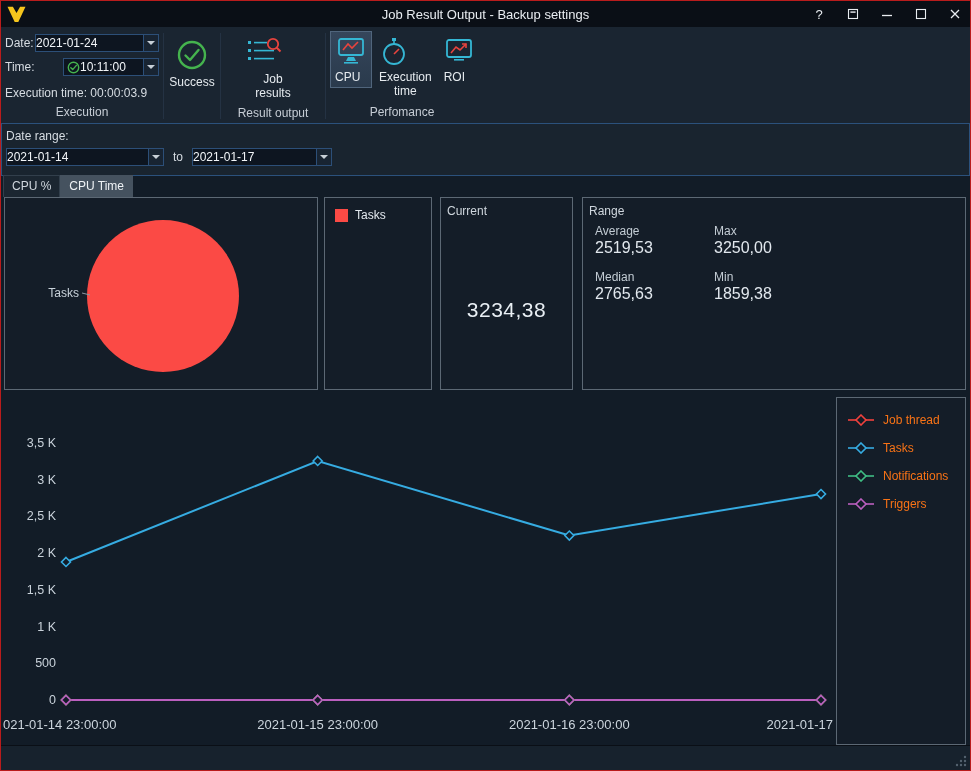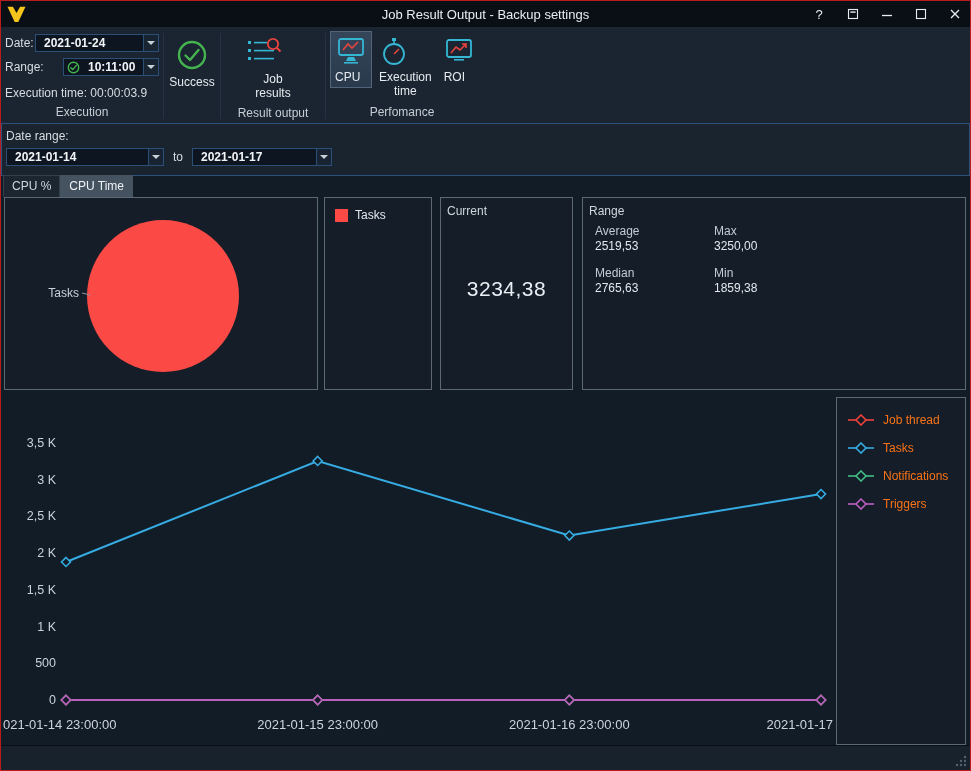--- a/index.html
+++ b/index.html
@@ -18,21 +18,21 @@
   .ribbon{position:absolute;top:26px;left:0;right:0;height:96px;background:#1a2531;display:flex;align-items:stretch;padding-top:4px;}
   .rgroup{display:flex;flex-direction:column;}
   .vsep{width:1px;background:#243243;margin:2px 0 4px 0;}
   .gcaption{margin-top:auto;text-align:center;font-size:12px;color:#c6cdd5;padding:2px 0 4px 0;}
   .exec{width:162px;padding:3px 4px 0 4px;}
   .field-row{display:flex;align-items:center;justify-content:space-between;width:154px;height:18px;margin-bottom:6px;}
   .flabel{font-size:12px;color:#d6dce2;}
   .dropdown{display:flex;align-items:center;height:18px;background:#0d1520;border:1px solid #2c4f78;cursor:default;}
   .dd-date{width:124px;}
   .dd-time{width:96px;}
-  .dval{flex:1;font-size:12px;color:#f2f5f8;padding-left:8px;white-space:nowrap;overflow:hidden;font-weight:bold;}
+  .dval{flex:1;font-size:12px;color:#f2f5f8;padding-left:0;white-space:nowrap;overflow:hidden;}
   .darrow{width:15px;align-self:stretch;border-left:1px solid #2c4f78;background:#182432;display:flex;align-items:center;justify-content:center;}
   .darrow::after{content:"";border-left:4px solid transparent;border-right:4px solid transparent;border-top:4px solid #c7cfd7;}
   .timecheck{margin-left:3px;flex:0 0 auto;display:flex;}
   .exec-time{font-size:12px;color:#d6dce2;margin-top:4px;white-space:nowrap;}
   .success-g{width:56px;align-items:center;padding-top:8px;}
   .btn-label{font-size:12px;color:#e6ebef;text-align:center;line-height:1.15;margin-top:5px;}
   .rg-btns{width:104px;align-items:center;}
   .rbtn{display:flex;flex-direction:column;align-items:flex-start;padding:4px 4px 2px 4px;border:1px solid transparent;cursor:default;}
   .rbtn .btn-label{max-width:58px;}
   .perf{width:152px;}
@@ -56,24 +56,24 @@
   .top-panels{position:absolute;top:196px;left:0;right:0;height:196px;display:flex;padding-left:3px;}
   .panel{background:#141d28;border:1px solid #5c6874;height:193px;position:relative;}
   .pie-panel{width:314px;margin-right:6px;}
   .legend-panel{width:108px;margin-right:8px;padding:10px;}
   .current-panel{width:133px;margin-right:9px;}
   .range-panel{flex:1;margin-right:4px;}
   .panel-title{position:absolute;left:6px;top:6px;font-size:12px;color:#cfd6dd;}
   .pl-item{display:flex;align-items:center;gap:7px;}
   .swatch{width:13px;height:13px;display:inline-block;}
   .pl-label{font-size:12px;color:#e2e8ee;}
-  .current-value{position:absolute;left:0;right:0;top:79px;text-align:center;font-size:21px;color:#e9eff4;letter-spacing:0.5px;}
+  .current-value{position:absolute;left:0;right:0;top:100px;text-align:center;font-size:21px;color:#e9eff4;letter-spacing:0.5px;}
   .stats-grid{position:absolute;left:12px;top:26px;display:grid;grid-template-columns:119px 140px;row-gap:13px;}
   .stat-label{font-size:12px;color:#c3ccd4;}
-  .stat-value{font-size:12px;color:#e2e8ee;margin-top:1px;}
+  .stat-value{font-size:16px;color:#e2e8ee;margin-top:1px;}
 
   
   .chart-row{position:absolute;top:396px;left:0;right:0;height:349px;}
   #line-chart-svg{position:absolute;left:0;top:0;}
   .ytick{font-size:12.5px;fill:#c9d2da;font-family:"Liberation Sans","DejaVu Sans",sans-serif;}
   .xtick{font-size:13px;fill:#ccd5dd;font-family:"Liberation Sans","DejaVu Sans",sans-serif;}
   .pie-text{font-size:12px;fill:#c9d2da;font-family:"Liberation Sans","DejaVu Sans",sans-serif;}
   .chart-legend{position:absolute;right:4px;top:0;width:130px;height:348px;background:#141d28;border:1px solid #5c6874;padding:8px 0 0 10px;}
   .cl-item{display:flex;align-items:center;gap:8px;height:28px;font-size:12px;color:#f97316;}
 
@@ -123,21 +123,21 @@
 
     <div class="rgroup exec">
       <div class="field-row">
         <span class="flabel">Date:</span>
         <div class="dropdown dd-date">
           <span class="dval">2021-01-24</span>
           <span class="darrow"></span>
         </div>
       </div>
       <div class="field-row">
-        <span class="flabel">Range:</span>
+        <span class="flabel">Time:</span>
         <div class="dropdown dd-time">
           <span class="timecheck">
             <svg width="13" height="13" viewBox="0 0 13 13">
               <circle cx="6.5" cy="6.5" r="5.2" fill="none" stroke="#45b34e" stroke-width="1.4"></circle>
               <path d="M3.8 6.7 L5.7 8.6 L9.4 4.4" fill="none" stroke="#45b34e" stroke-width="1.4" stroke-linecap="round" stroke-linejoin="round"></path>
             </svg>
           </span>
           <span class="dval">10:11:00</span>
           <span class="darrow"></span>
         </div>

